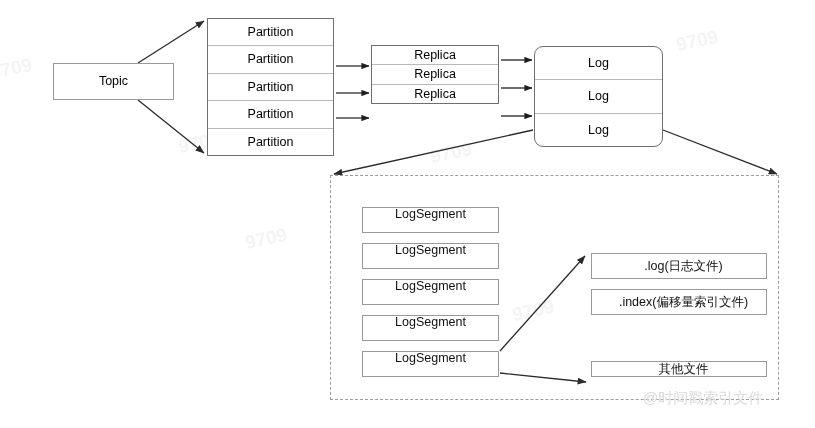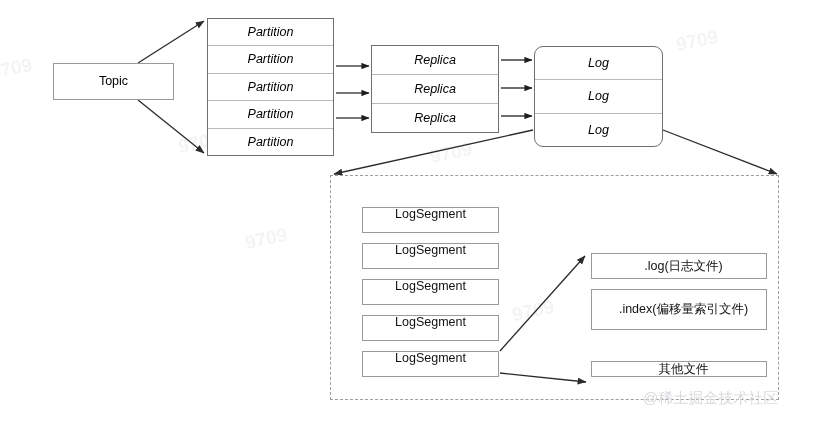--- a/index.html
+++ b/index.html
@@ -51,21 +51,20 @@
     flex: 1 1 0;
     box-sizing: border-box;
     border-bottom: 1px solid #b9b9b9;
     display: flex;
     align-items: center;
     justify-content: center;
     font-size: 12.5px;
     color: #000000;
     line-height: 1;
     white-space: nowrap;
-    font-style: italic;
   }
   .stack > .cell:last-child {
     border-bottom: none;
   }
   .seg-box {
     position: absolute;
     box-sizing: border-box;
     border: 1px solid #9a9a9a;
     background: #ffffff;
     display: flex;
@@ -180,21 +179,21 @@
         <span>Partition</span>
       </div>
     <div class="cell">
         <span>Partition</span>
       </div>
     <div class="cell">
         <span>Partition</span>
       </div>
   </div>
 
-  <div class="stack" style="left:371px; top:45px; width:128px; height:88px;justify-content:center;">
+  <div class="stack" style="left:371px; top:45px; width:128px; height:59px;justify-content:center;">
     <div class="cell">
         <span>Replica</span>
       </div>
     <div class="cell">
         <span>Replica</span>
       </div>
     <div class="cell">
         <span>Replica</span>
       </div>
   </div>
@@ -225,22 +224,22 @@
   <div class="seg-box" style="left:362px; top:315px; width:137px; height:26px;">
     <span>LogSegment</span>
   </div>
   <div class="seg-box" style="left:362px; top:351px; width:137px; height:26px;">
     <span>LogSegment</span>
   </div>
 
   <div class="file-box" style="left:591px; top:253px; width:176px; height:26px;">
     <span>.log(日志文件)</span>
   </div>
-  <div class="file-box" style="left:591px; top:289px; width:176px; height:41px;">
+  <div class="file-box" style="left:591px; top:289px; width:176px; height:26px;">
     <span>.index(偏移量索引文件)</span>
   </div>
   <div class="file-box" style="left:591px; top:361px; width:176px; height:16px;">
     <span>其他文件</span>
   </div>
 
-  <div class="wm-credit" style="left:643px; top:389px;">@稀土掘金技术社区</div>
+  <div class="wm-credit" style="left:643px; top:389px;">@时间戳索引文件</div>
 
 </div>
 
 </body></html>

